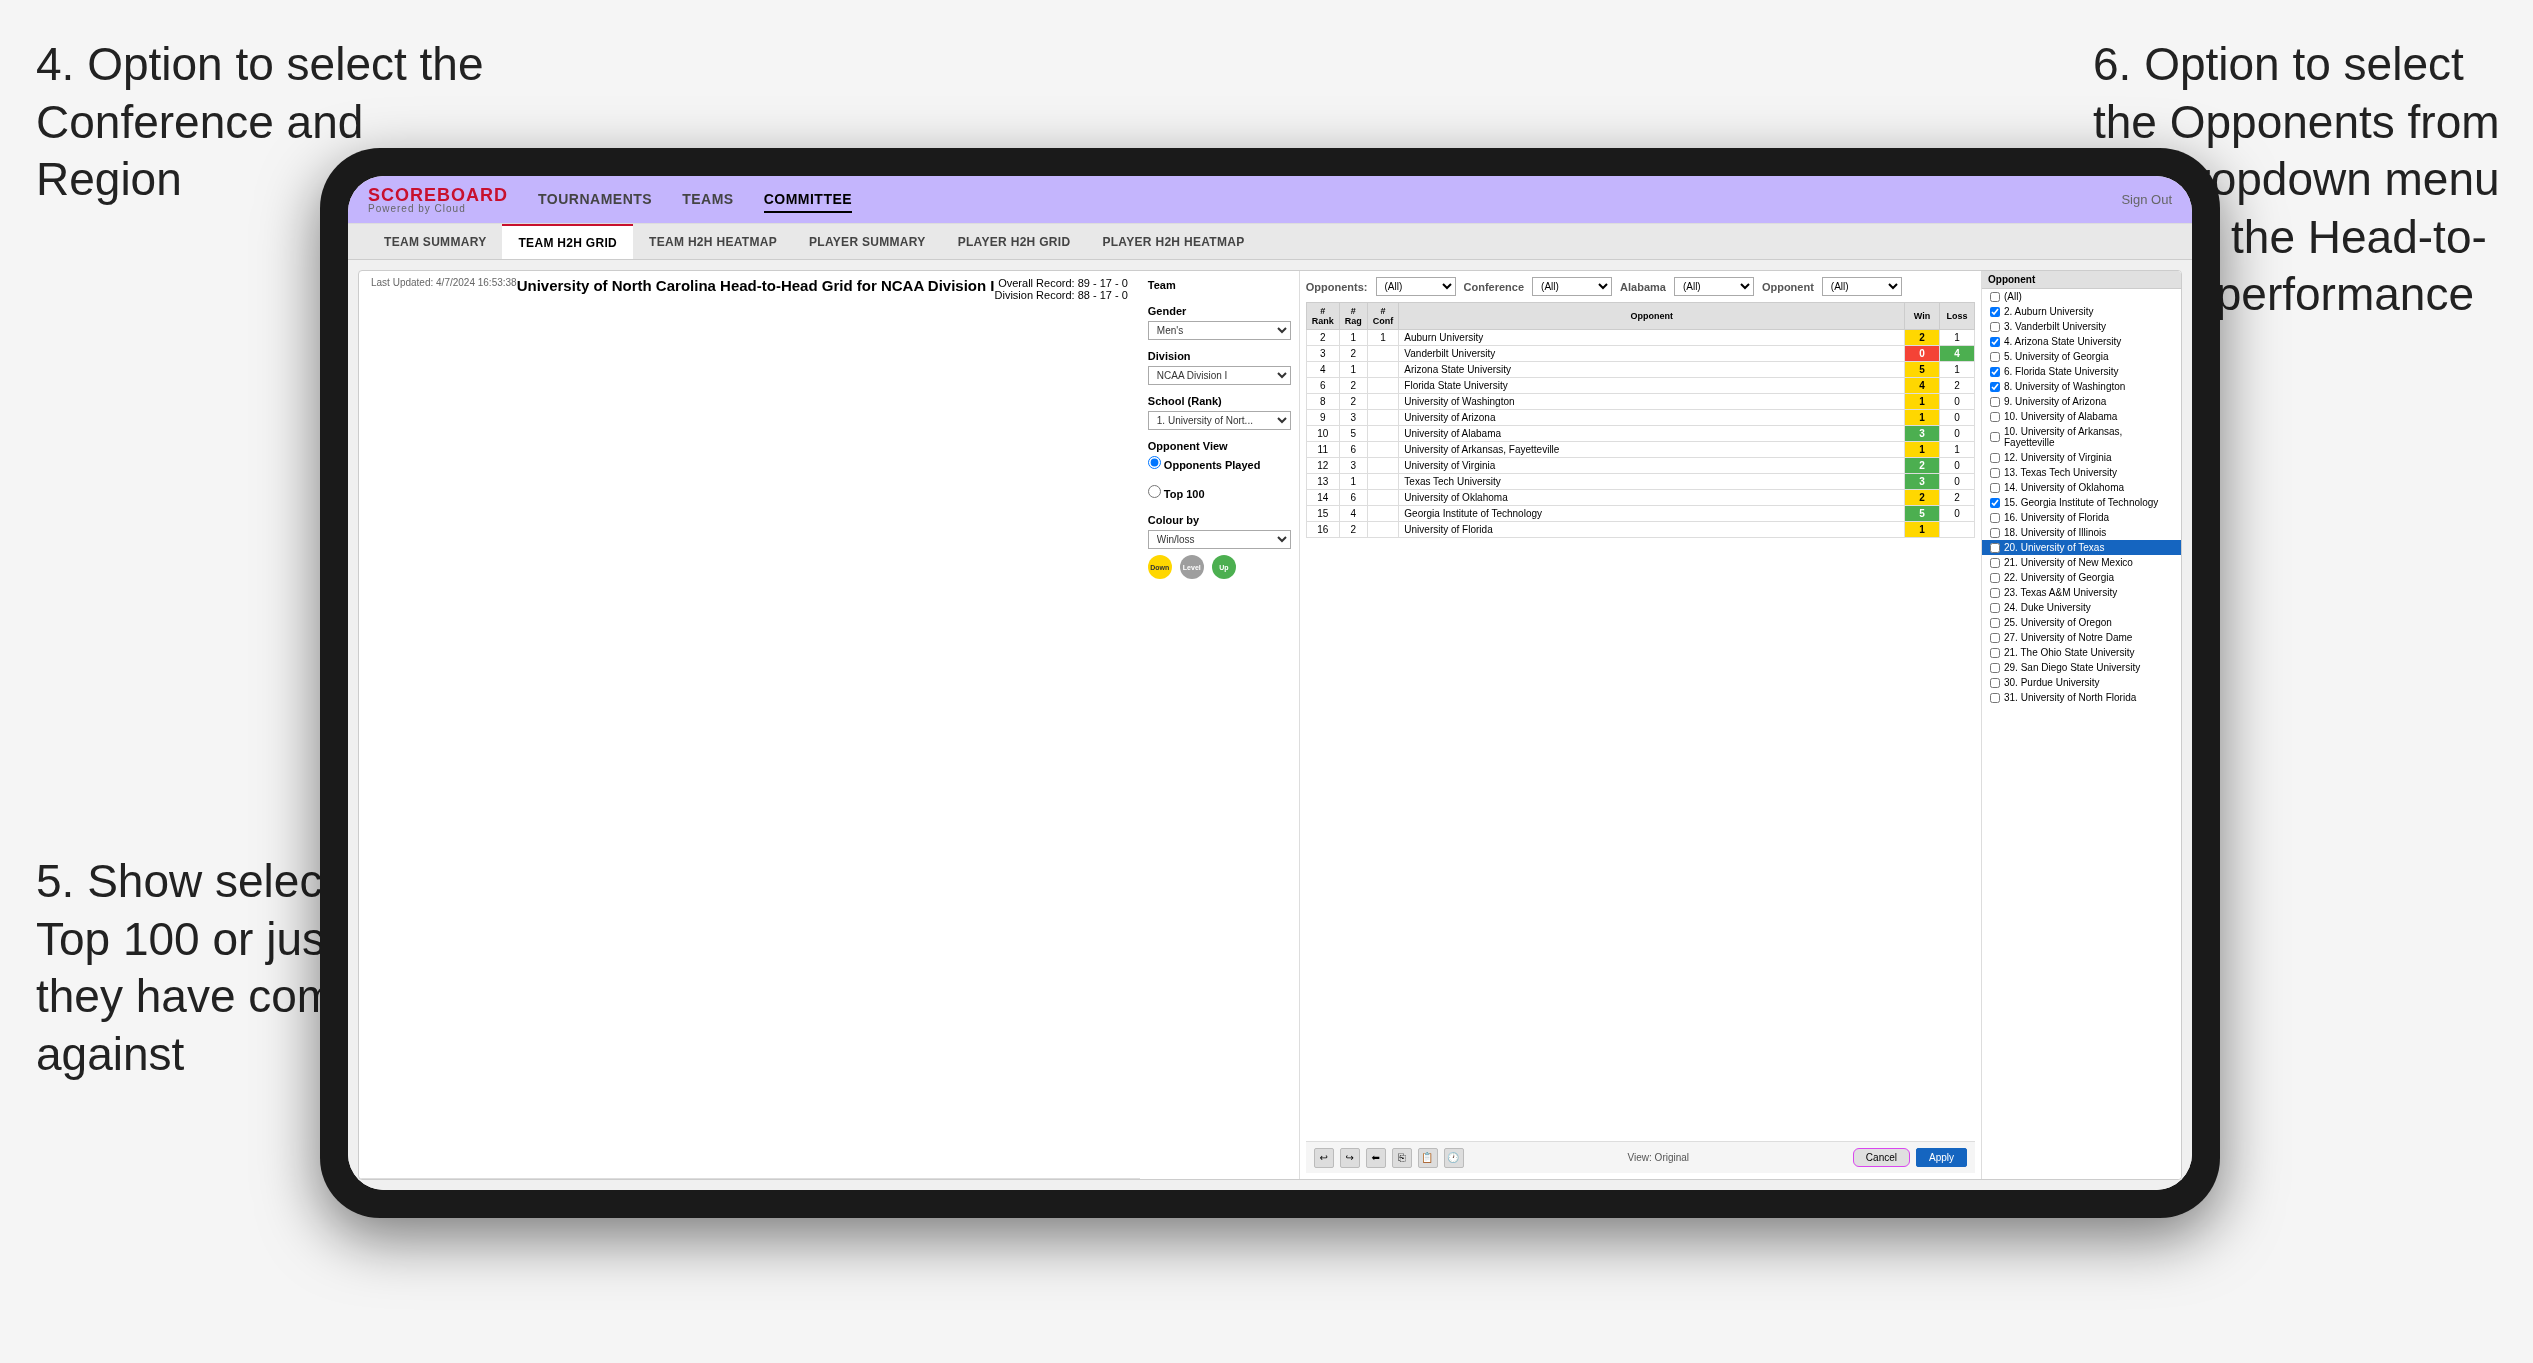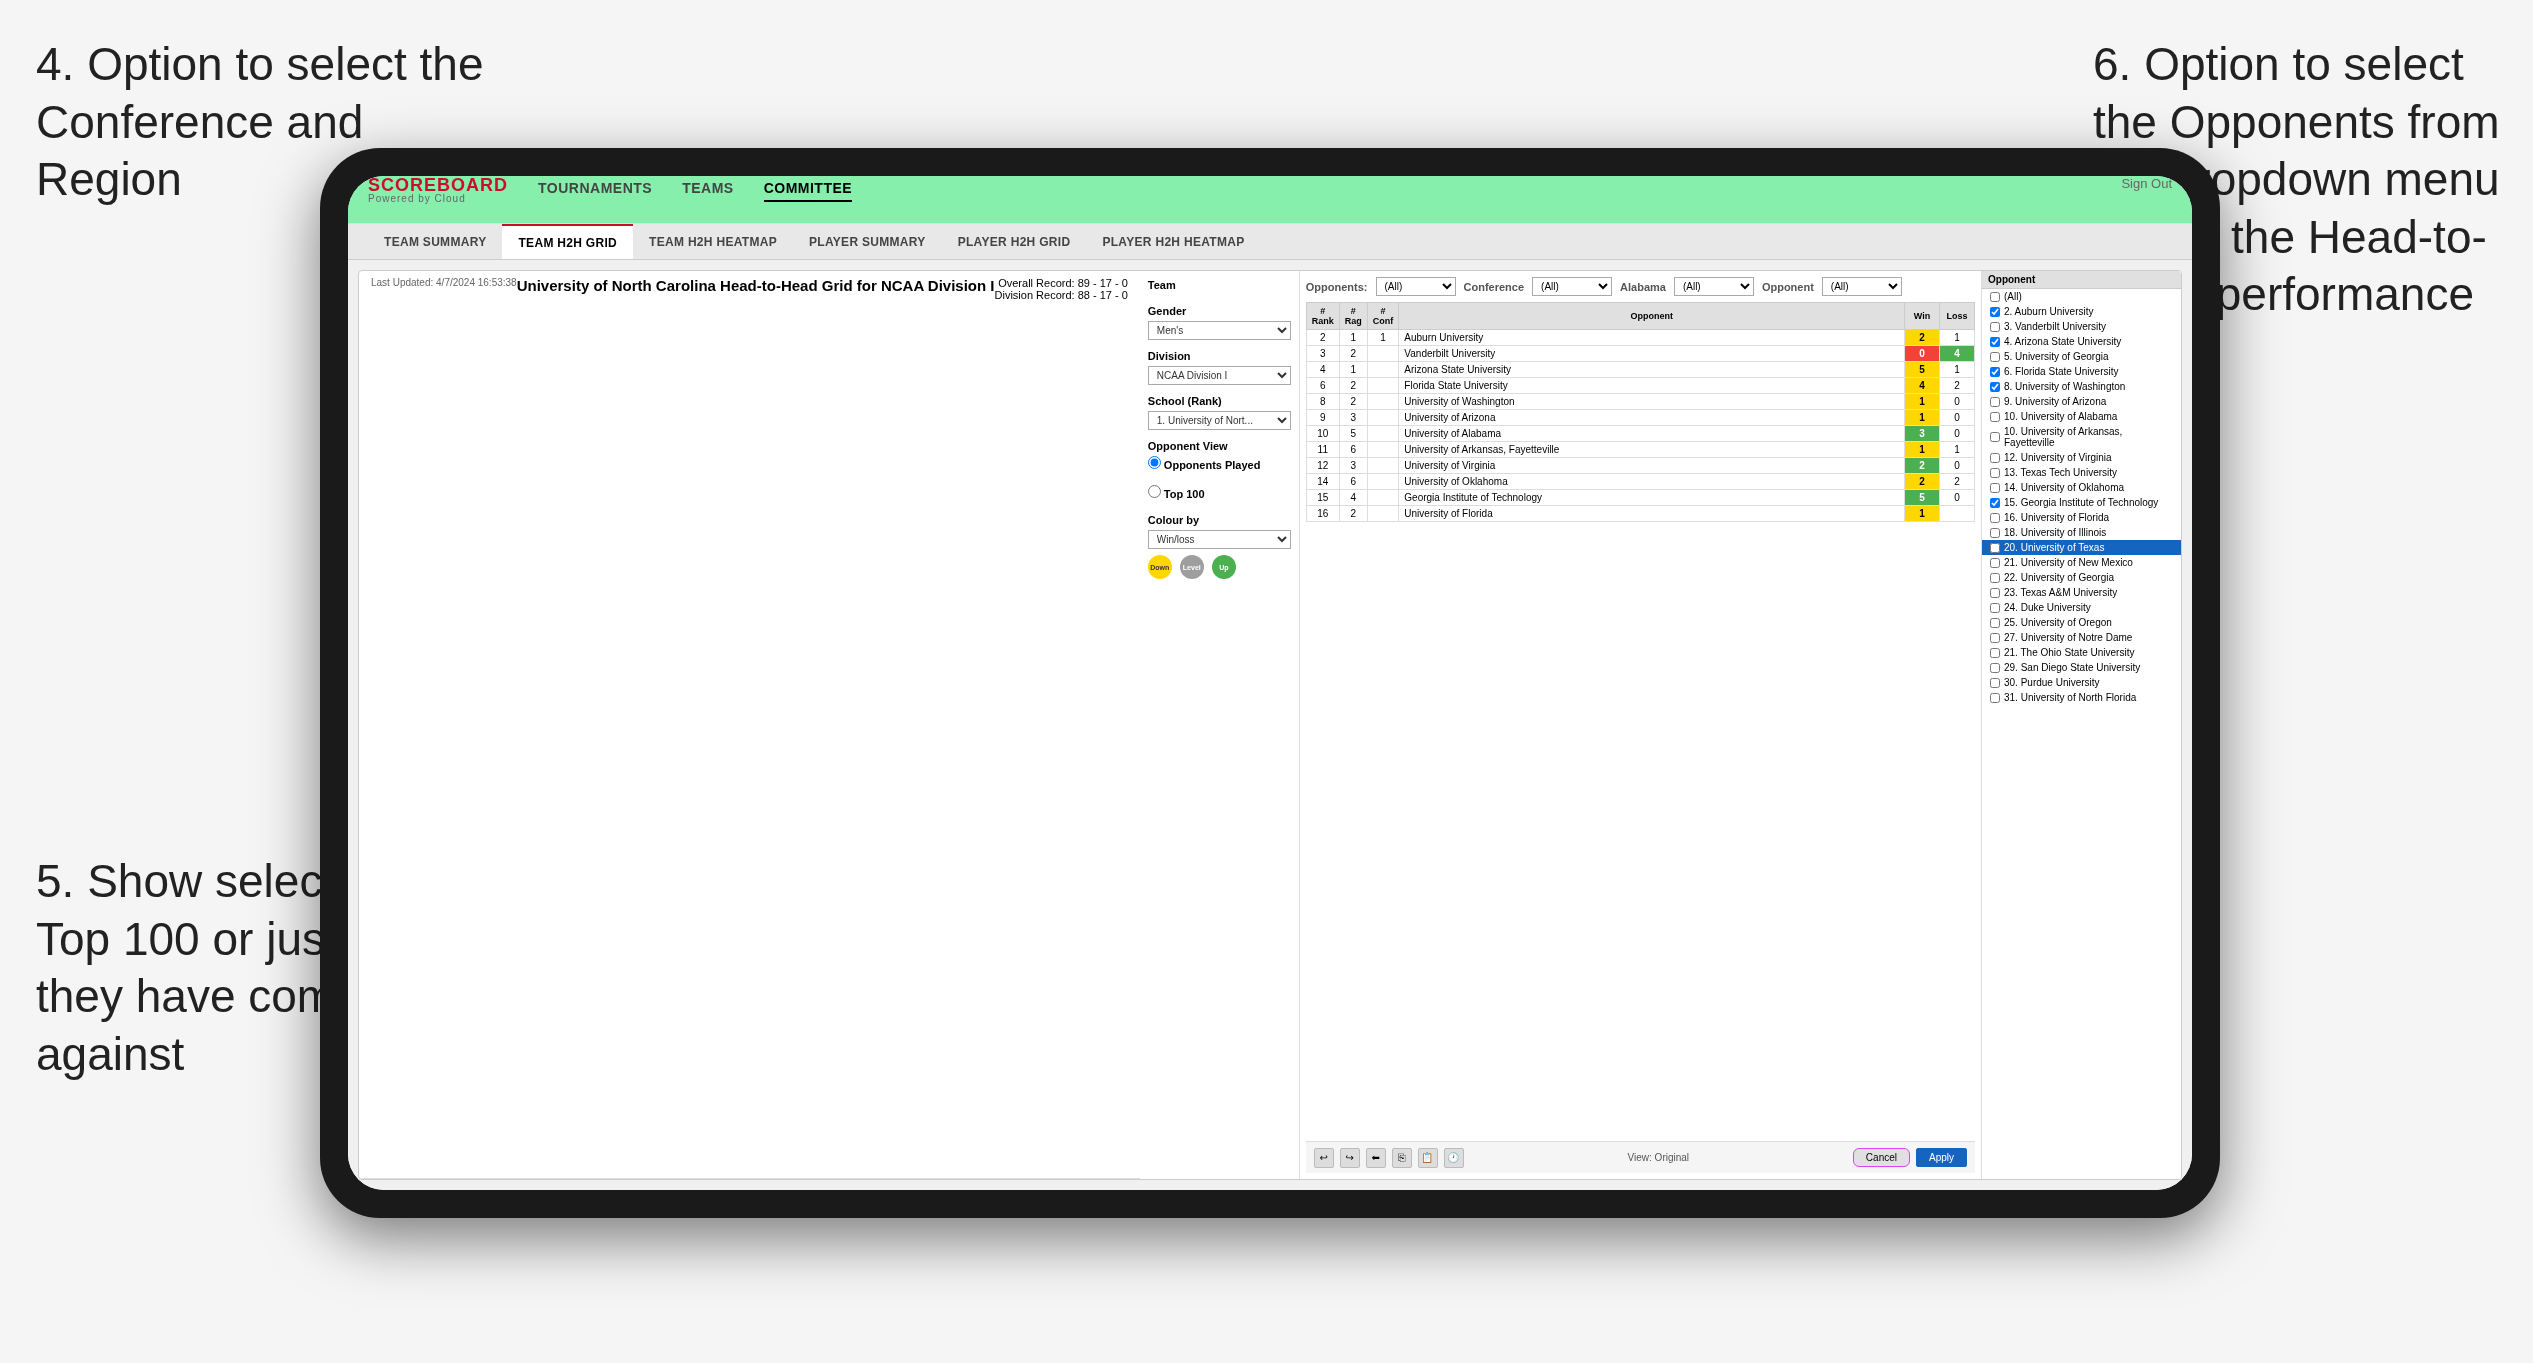--- a/index.html
+++ b/index.html
@@ -48,24 +48,24 @@
       height: 100%;
       background: #fff;
       border-radius: 36px;
       overflow: hidden;
       display: flex;
       flex-direction: column;
     }
 
     
     .app-nav {
-      background: #86efac;
+      background: #c4b5fd;
       border-bottom: 1px solid #ddd;
       display: flex;
-      align-items: flex-start;
+      align-items: center;
       padding: 0 20px;
       height: 48px;
       flex-shrink: 0;
     }
     .app-logo {
       font-weight: 900;
       font-size: 18px;
       color: #c8102e;
       letter-spacing: 1px;
       margin-right: 30px;
@@ -554,20 +554,28 @@
   </tr>
                     <tr>
     <td class="td-rank">12</td>
     <td class="td-rag">3</td>
     <td class="td-conf"></td>
     <td class="td-opp">University of Virginia</td>
     <td class="win-cell-green">2</td>
     <td class="loss-cell">0</td>
   </tr>
                     <tr>
+    <td class="td-rank">13</td>
+    <td class="td-rag">1</td>
+    <td class="td-conf"></td>
+    <td class="td-opp">Texas Tech University</td>
+    <td class="win-cell-green">3</td>
+    <td class="loss-cell">0</td>
+  </tr>
+                    <tr>
     <td class="td-rank">14</td>
     <td class="td-rag">6</td>
     <td class="td-conf"></td>
     <td class="td-opp">University of Oklahoma</td>
     <td class="win-cell">2</td>
     <td class="loss-cell">2</td>
   </tr>
                     <tr>
     <td class="td-rank">15</td>
     <td class="td-rag">4</td>

